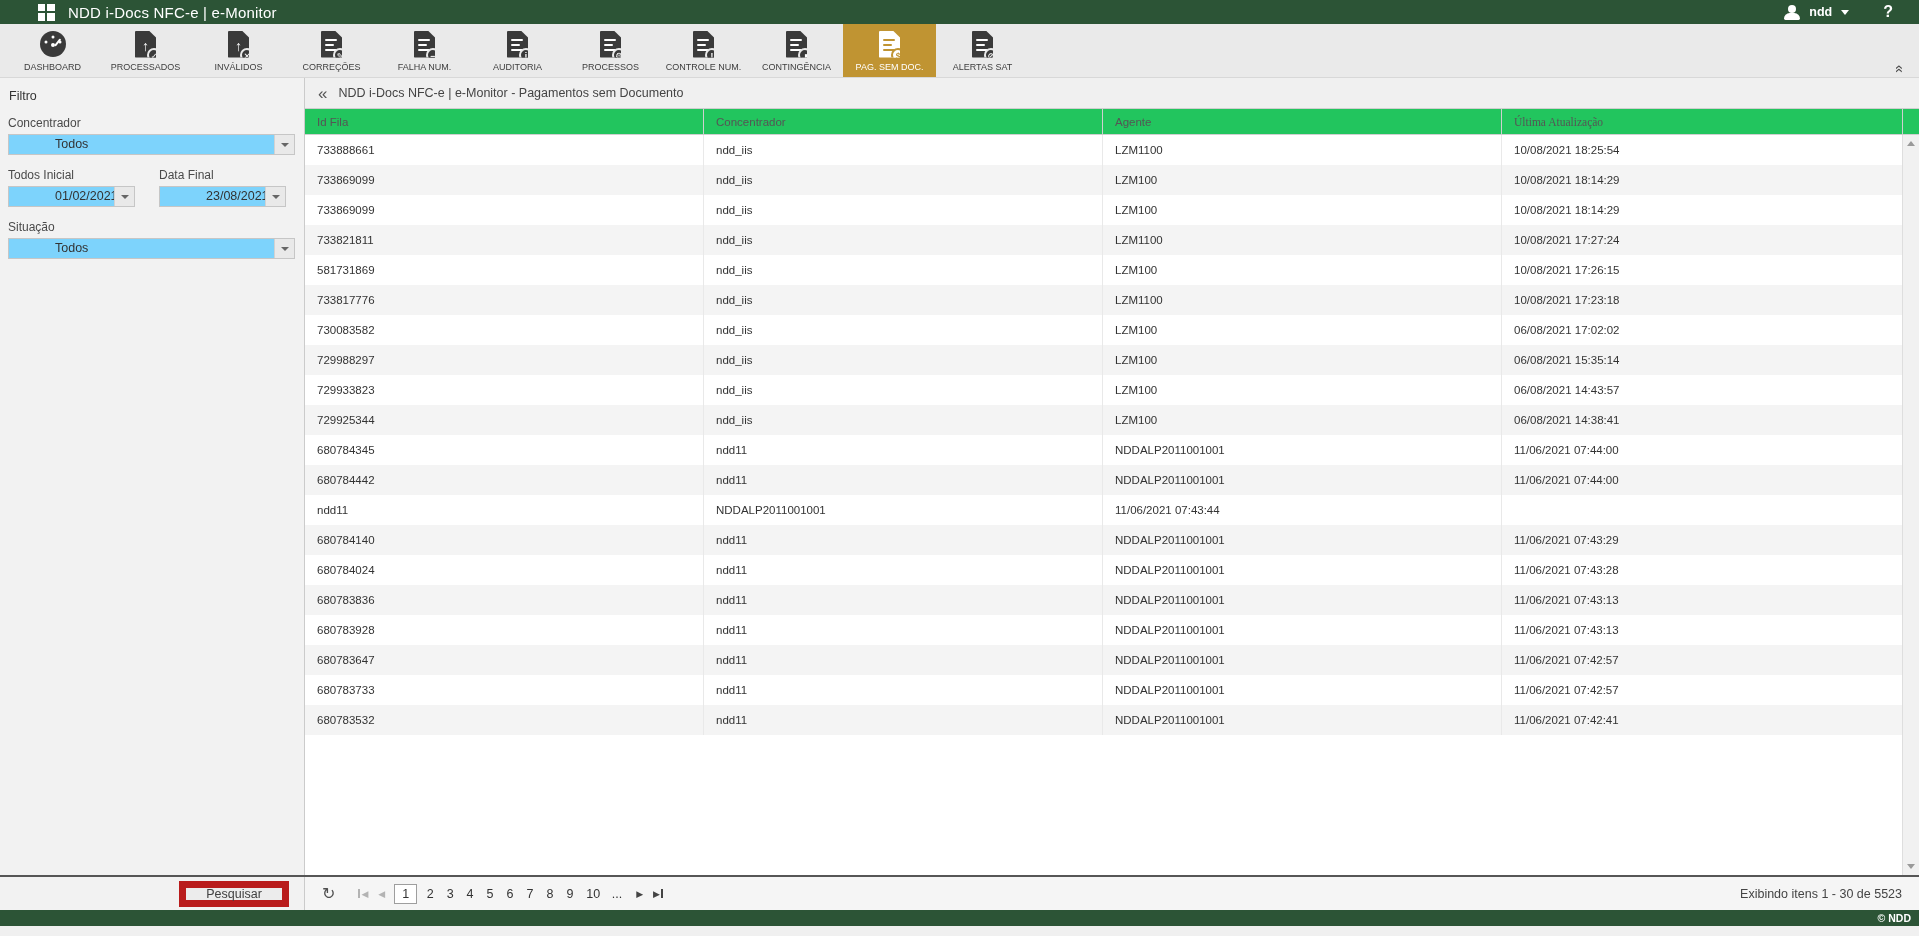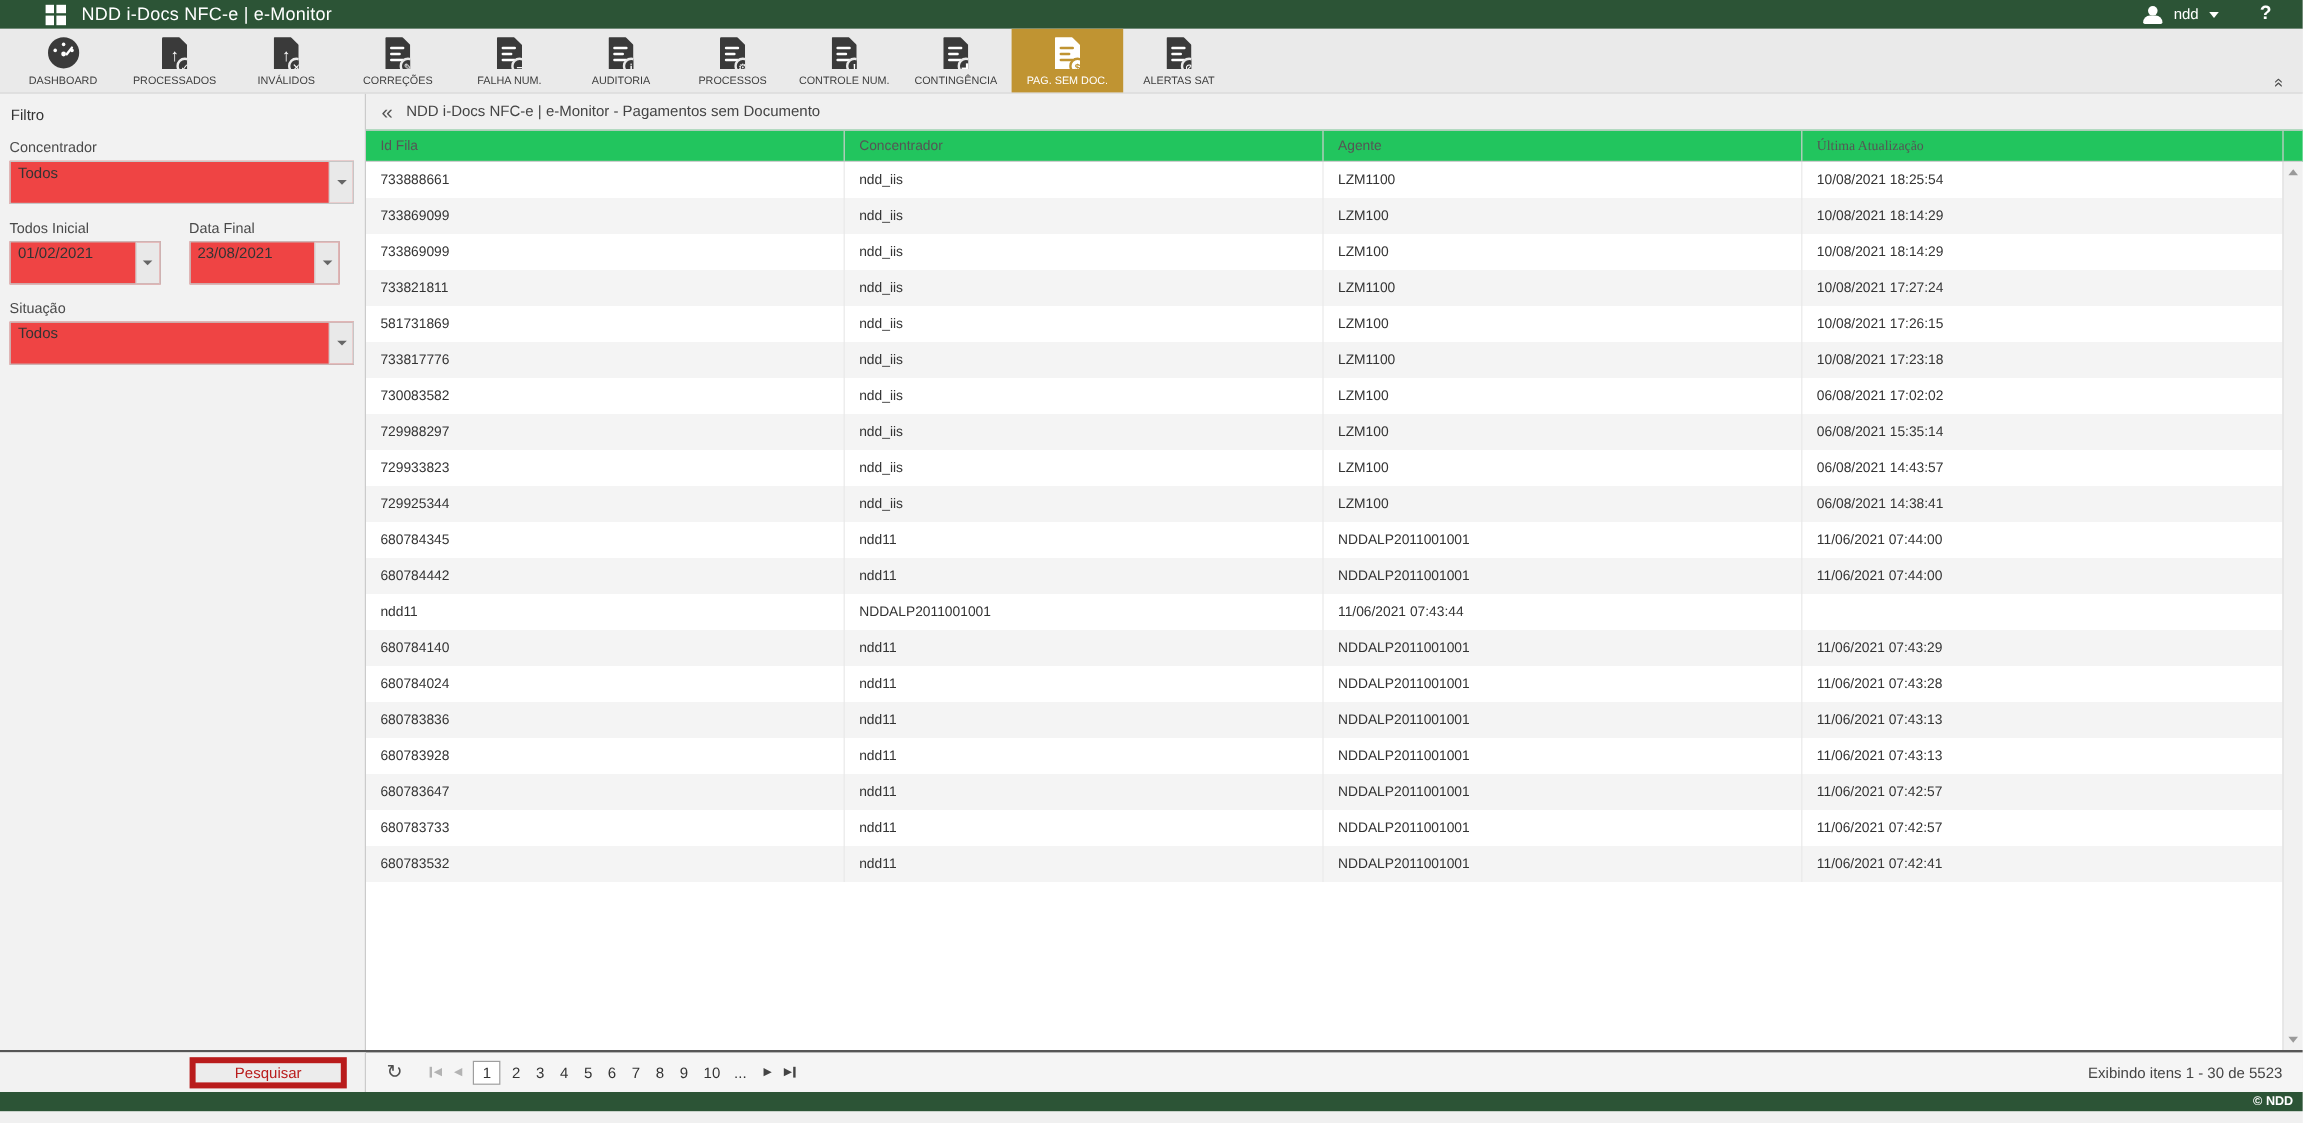--- a/index.html
+++ b/index.html
@@ -11,21 +11,21 @@
   .waffle { margin-left:38px; width:17px; height:17px; display:grid;
             grid-template-columns:7px 8px; grid-template-rows:7px 8px; gap:2px; cursor:pointer; }
   .waffle i { background:#fff; display:block; }
   .app-title { margin-left:13px; font-size:15px; letter-spacing:.2px; }
   .titlebar-right { margin-left:auto; display:flex; align-items:center; margin-right:26px; }
   .person-icon { position:relative; width:16px; height:15px; margin-right:9px; }
   .person-icon::before { content:""; position:absolute; left:4px; top:0; width:8px; height:8px;
                          background:#fff; border-radius:50%; }
   .person-icon::after  { content:""; position:absolute; left:0; bottom:0; width:16px; height:7px;
                          background:#fff; border-radius:8px 8px 2px 2px; }
-  .user-name { font-size:12.5px; font-weight:normal; }
+  .user-name { font-size:12.5px; font-weight:bold; }
   .caret-down { width:0; height:0; border-left:4.5px solid transparent; border-right:4.5px solid transparent;
                 border-top:5px solid #fff; margin-left:9px; }
   .help-btn { font-size:16px; font-weight:bold; margin-left:34px; cursor:pointer; }
 
   
   .toolbar { height:54px; background:#EAEAEA; border-bottom:1px solid #D8D8D8;
              display:flex; position:relative; padding-left:6px; }
   .tool-item { width:93px; height:100%; display:flex; flex-direction:column; align-items:center;
                padding-top:5px; cursor:pointer; --tile:#EAEAEA; }
   .tool-item.active { background:#C09432; --tile:#C09432; }
@@ -57,22 +57,22 @@
            background:#fff; transform:rotate(38deg); transform-origin:bottom center; border-radius:1px; }
 
   .collapse-btn { position:absolute; right:15px; bottom:1px; font-size:14px; color:#4a4a4a;
                   transform:rotate(90deg); cursor:pointer; line-height:14px; }
 
   
   .content { display:flex; height:797px; }
   .sidebar { width:305px; background:#F2F2F2; border-right:1px solid #CBCBCB; }
   .filtro-title { font-size:12.5px; color:#333; padding:11px 10px 13px 9px; }
   .field-label { font-size:12px; color:#4A4A4A; margin:0 0 4px 8px; }
-  .select { display:flex; height:36px; border:1px solid #C6C6C6; background:#ef4444;
-            margin:0 9px 13px 8px; align-items:stretch; cursor:pointer; }
+  .select { display:flex; height:21px; border:1px solid #C6C6C6; background:#7dd3fc;
+            margin:0 9px 13px 8px; align-items:stretch; cursor:pointer;padding-left:40px; }
   .select .value { flex:1; font-size:12.5px; color:#333; padding-left:6px; line-height:19px;
                    white-space:nowrap; overflow:hidden; }
   .arrow-btn { width:20px; background:#E9E9E9; border-left:1px solid #D2D2D2;
                display:flex; align-items:center; justify-content:center; cursor:pointer; }
   .arrow-btn i { width:0; height:0; border-left:4px solid transparent; border-right:4px solid transparent;
                  border-top:4.5px solid #666; }
   .dates-row { display:flex; margin:0 9px 0 8px; gap:12px; }
   .date-col { width:139px; }
   .date-col .field-label { margin-left:0; }
   .date-col .select { margin:0 12px 13px 0; }
@@ -103,22 +103,22 @@
            border-left:4px solid transparent; border-right:4px solid transparent;
            border-bottom:5px solid #9A9A9A; cursor:pointer; }
   .sb-down { position:absolute; bottom:6px; left:4px; width:0; height:0;
            border-left:4px solid transparent; border-right:4px solid transparent;
            border-top:5px solid #9A9A9A; cursor:pointer; }
 
   
   .bottombar { height:35px; display:flex; border-top:2px solid #565656; background:#F5F5F5; }
   .search-cell { width:305px; background:#F2F2F2; border-right:1px solid #CBCBCB;
                  display:flex; align-items:center; justify-content:flex-end; padding-right:15px; }
-  .search-btn { width:131px; height:26px; background:#ECECEC; border:5px solid #b91c1c;
-                font-size:12.5px; color:#b91c1c; display:flex; align-items:center; justify-content:center;
+  .search-btn { width:110px; height:26px; background:#ECECEC; border:7px solid #b91c1c;
+                font-size:12.5px; color:#404040; display:flex; align-items:center; justify-content:center;
                 cursor:pointer; font-family:inherit; }
   .paging-cell { flex:1; display:flex; align-items:center; padding:0 17px; }
   .refresh-icon { font-size:16px; color:#4F4F4F; margin-right:18px; cursor:pointer; line-height:16px; }
   .nav { font-size:9px; color:#444; padding:0 5px; cursor:pointer; display:flex; align-items:center; }
   .nav.disabled { color:#B3B3B3; }
   .nav .bar { width:2px; height:9px; background:currentColor; }
   .nav .bar.left { margin-right:1px; }
   .nav .bar.right { margin-left:1px; }
   .pages { display:flex; align-items:center; margin:0 4px; }
   .page { padding:2px 6.5px; font-size:12.5px; color:#333; cursor:pointer; }

